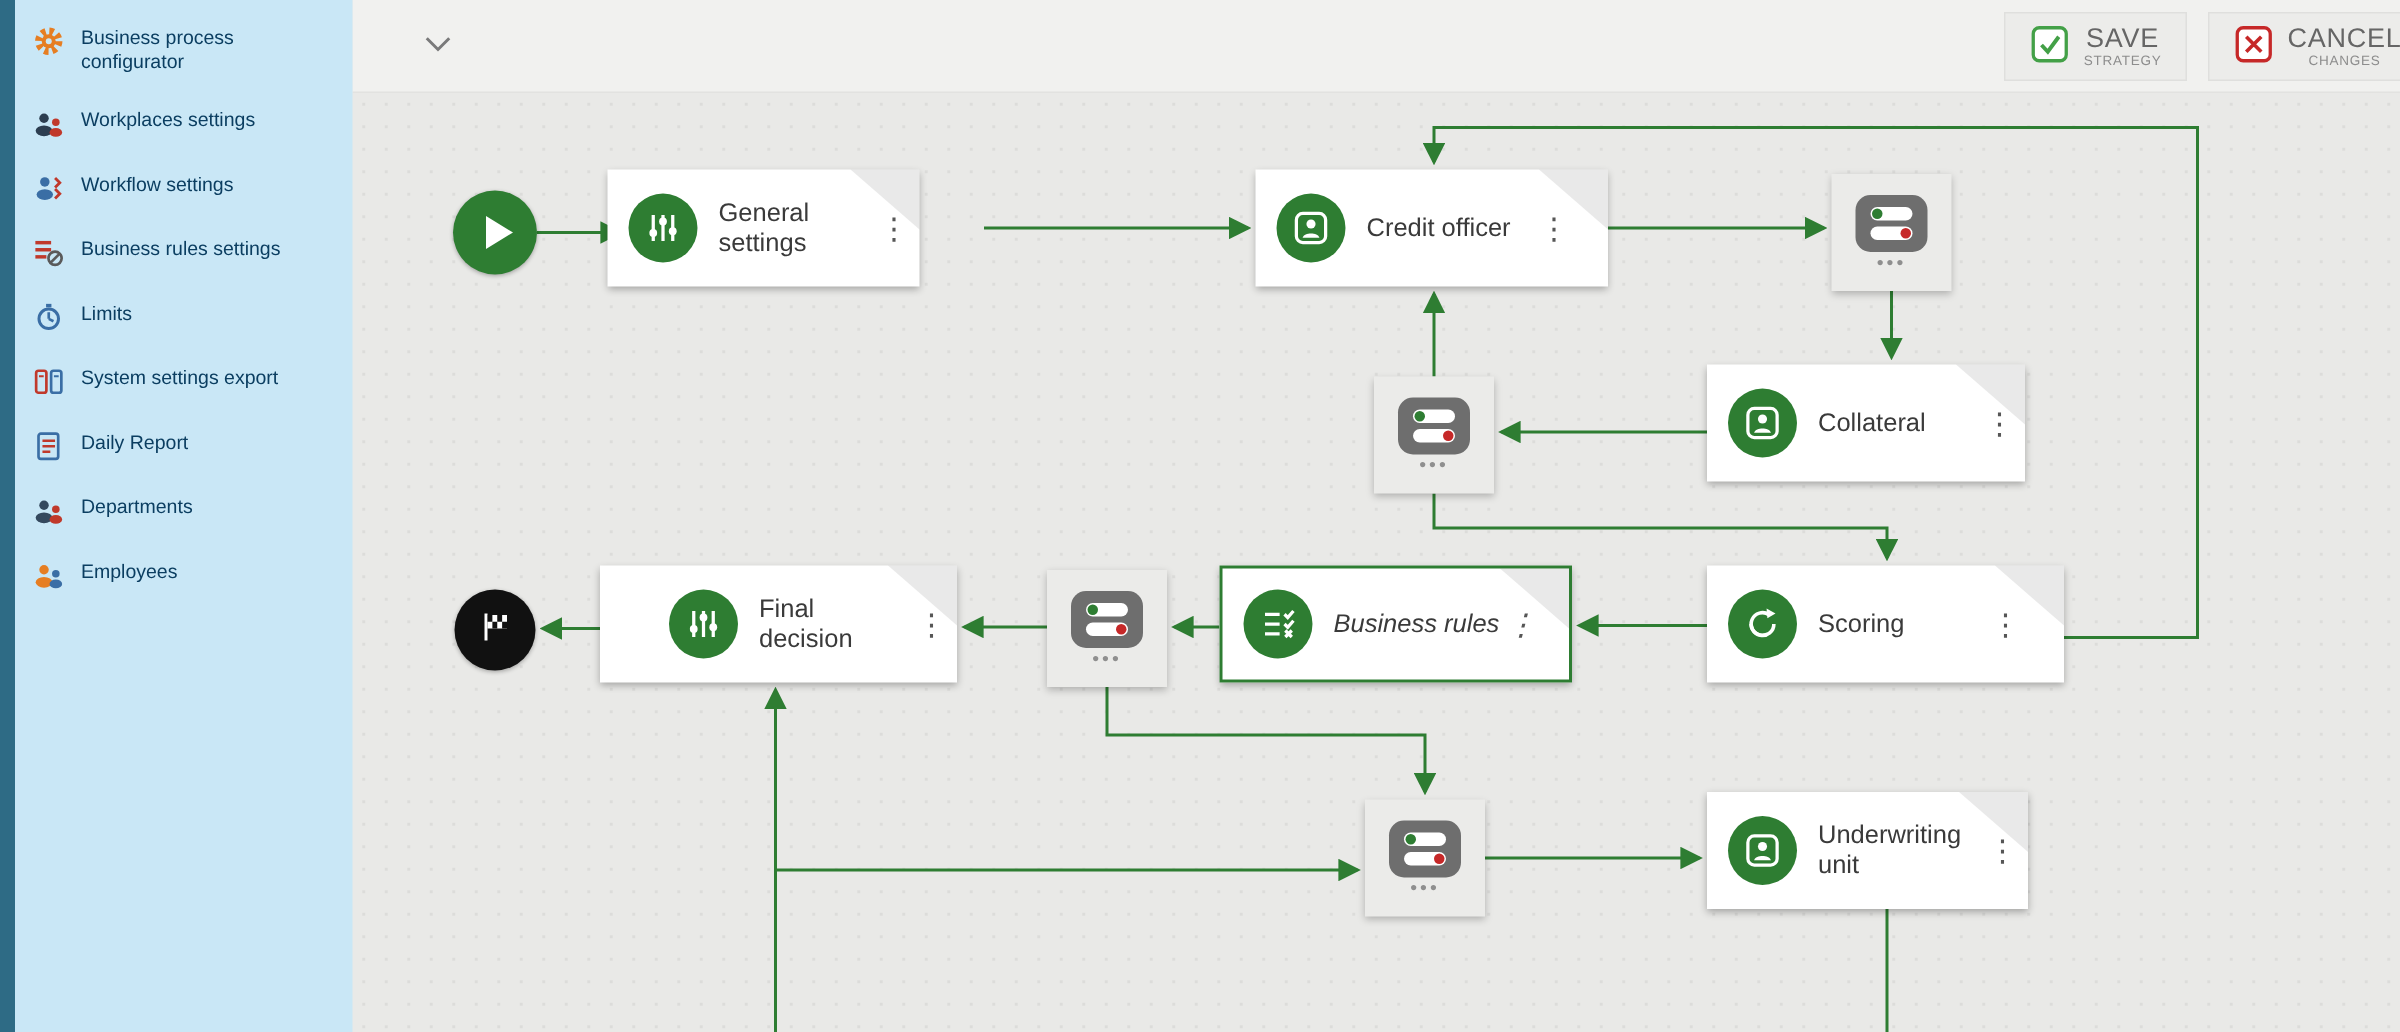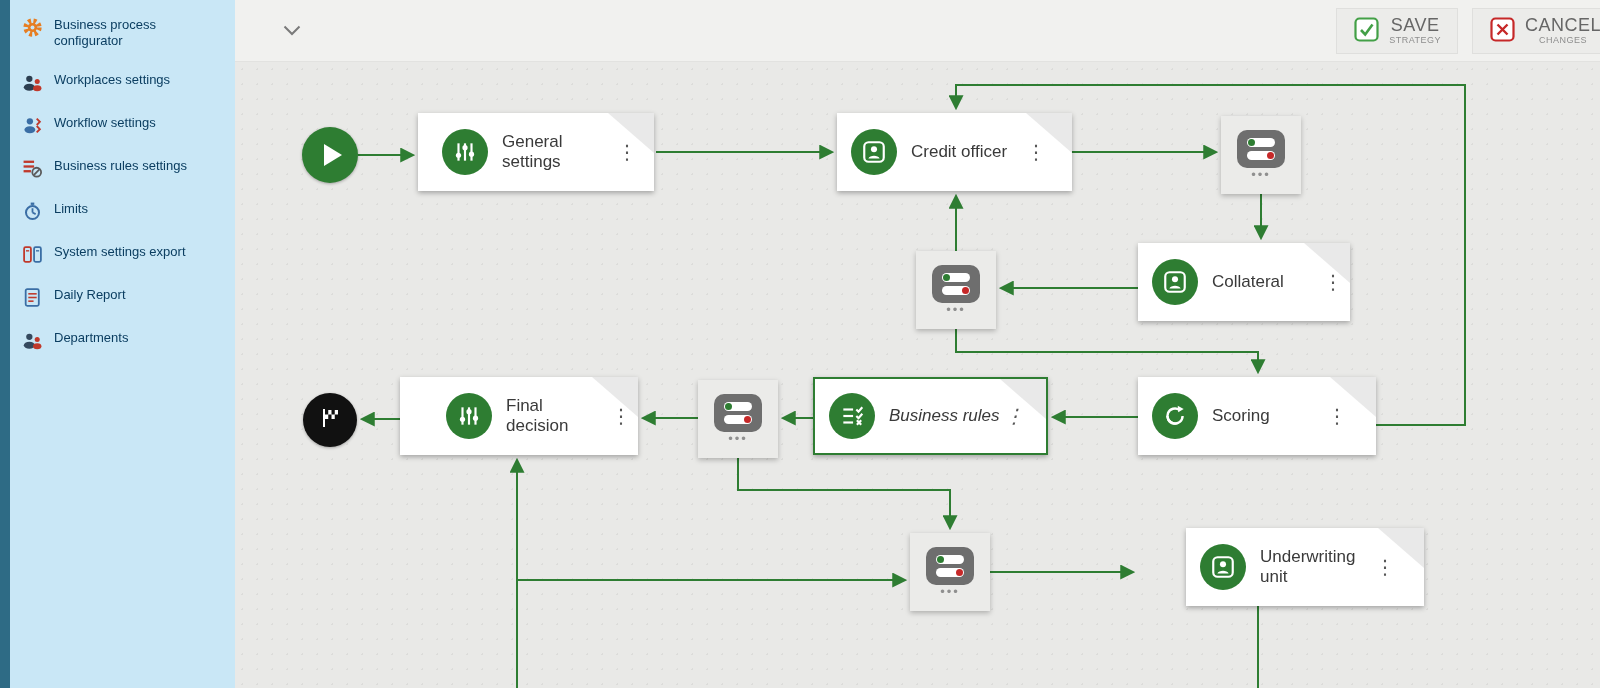--- a/index.html
+++ b/index.html
@@ -155,20 +155,31 @@
       <svg viewBox="0 0 20 20" width="21" height="21">
         <circle cx="7" cy="6.5" r="3" fill="#34495e"></circle>
           <ellipse cx="7" cy="14.5" rx="5.3" ry="3.4" fill="#34495e"></ellipse>
         <circle cx="14.5" cy="9" r="2.4" fill="#c0392b"></circle>
           <ellipse cx="14.5" cy="15.5" rx="4" ry="2.8" fill="#c0392b"></ellipse>
       </svg>
     </span>
     <span class="sb-label">Departments</span>
   </div>
 
+  <div class="sb-item">
+    <span class="sb-icon">
+      <svg viewBox="0 0 20 20" width="21" height="21">
+        <circle cx="7" cy="6.5" r="3" fill="#e67e22"></circle>
+          <ellipse cx="7" cy="14.5" rx="5.3" ry="3.4" fill="#e67e22"></ellipse>
+        <circle cx="14.5" cy="9" r="2.4" fill="#3a6ea5"></circle>
+          <ellipse cx="14.5" cy="15.5" rx="4" ry="2.8" fill="#3a6ea5"></ellipse>
+      </svg>
+    </span>
+    <span class="sb-label">Employees</span>
+  </div>
 
 </nav>
 
 <header class="header">
   <div class="title-wrap">
     <span>
       <svg width="18" height="11" viewBox="0 0 18 11">
           <path d="M1.5,1.5 L9,9 L16.5,1.5" fill="none" stroke="#7a7a7a" stroke-width="2"></path>
         </svg>
     </span>
@@ -227,21 +238,21 @@
       <path d="M282,626 L282,398" marker-end="url(#arr)"></path>
       <path d="M1141,363 H1230 V23 H721 V46" marker-end="url(#arr)"></path>
       <path d="M1023,544 V626"></path>
     </g>
   </svg>
 
   <div class="start-node" style="left:67px; top:65px;">
     <span class="play-tri"></span>
   </div>
 
-  <div class="node-card" style="left:183px; top:51px; width:236px;justify-content:center;">
+  <div class="node-card" style="left:170px; top:51px; width:208px;justify-content:center;">
     <span class="node-icon">
       <svg width="26" height="26" viewBox="0 0 24 24">
         <g stroke="#fff" stroke-width="2">
             <line x1="6" y1="4" x2="6" y2="20"></line>
             <line x1="12" y1="4" x2="12" y2="20"></line>
             <line x1="18" y1="4" x2="18" y2="20"></line>
           </g>
         <circle cx="6" cy="15" r="2.4" fill="#fff"></circle>
           <circle cx="12" cy="8" r="2.4" fill="#fff"></circle>
           <circle cx="18" cy="14" r="2.4" fill="#fff"></circle>
@@ -375,21 +386,21 @@
       <span class="gw-pill">
           <span class="gw-dot green"></span>
         </span>
       <span class="gw-pill">
           <span class="gw-dot red"></span>
         </span>
     </span>
     <span class="gw-dots">•••</span>
   </div>
 
-  <div class="node-card" style="left:903px; top:466px; width:238px;margin-left:48px;">
+  <div class="node-card" style="left:903px; top:466px; width:214px;">
     <span class="node-icon">
       <svg width="26" height="26" viewBox="0 0 24 24">
         <rect x="3" y="3" width="18" height="18" rx="4" fill="none" stroke="#fff" stroke-width="2"></rect>
         <circle cx="12" cy="9.5" r="2.8" fill="#fff"></circle>
         <path d="M6.8,18 c1.2-3.4 9.2-3.4 10.4,0 z" fill="#fff"></path>
       </svg>
     </span>
     <span class="node-label">Underwriting unit</span>
     <span class="node-kebab">⋮</span>
   </div>

